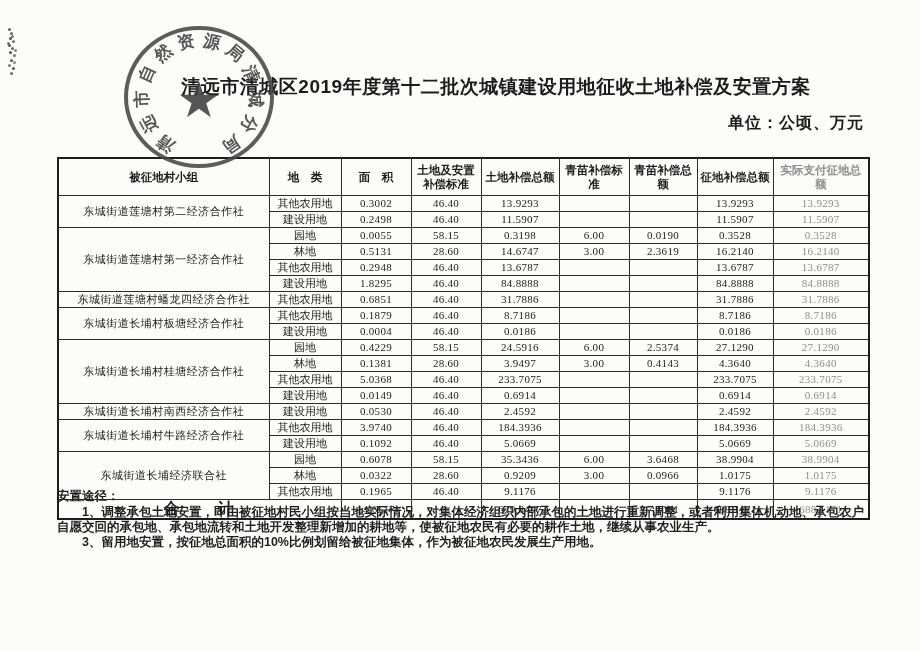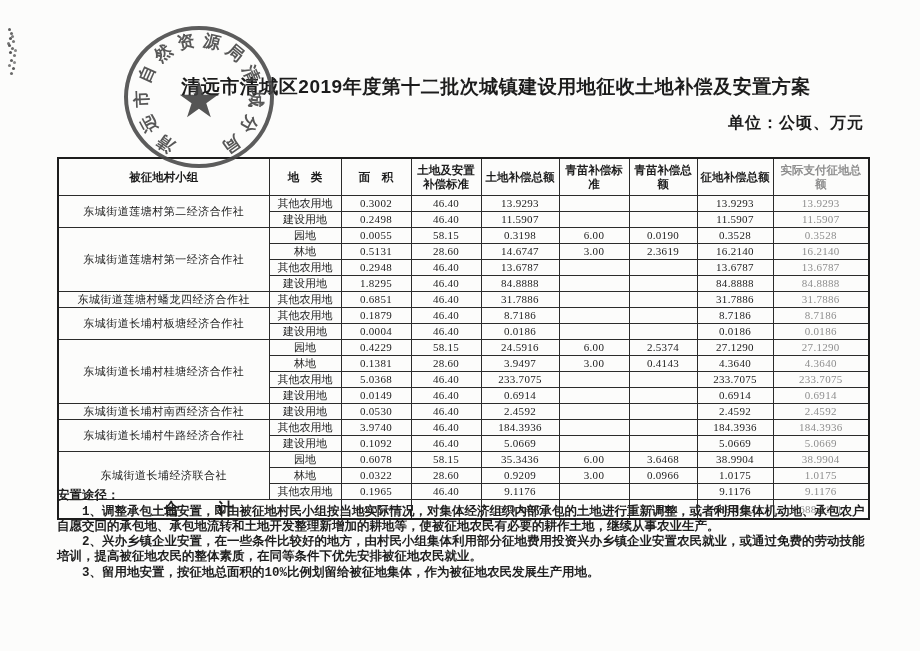--- a/index.html
+++ b/index.html
@@ -33,21 +33,21 @@
   }
   table.comp{border:2px solid #1d1d1d;}
   table.comp th{height:36px;font-size:11.5px;font-weight:bold;line-height:1.25;}
   table.comp td{height:15px;line-height:1.1;}
   td.village{font-size:11px;letter-spacing:.5px;}
   td.num{font-family:"Liberation Serif",serif;font-size:11px;letter-spacing:.3px;}
   td.faded,th.faded{color:#8e8e8e;border-left:1px solid #2b2b2b;border-bottom:1px dashed #9b9b9b;}
   th.faded{font-weight:bold;}
   td.total-label{font-size:16px;font-weight:bold;letter-spacing:2px;}
   .footnotes{position:absolute;top:489px;left:57px;width:818px;font-size:12.5px;font-weight:bold;line-height:1.18;color:#1f1f1f;}
-  .footnotes p{margin:0 0 1px 0;font-family:Liberation Mono, monospace;}
+  .footnotes p{margin:0 0 1px 0;}
   .footnotes p.item{text-indent:2em;}
 </style>
 </head>
 <body>
 
 <div class="page">
 
   <div class="smudge"></div>
 
   <div class="seal">
@@ -305,17 +305,16 @@
           <td class="num">7.1051</td>
           <td class="num">688.1171</td>
           <td class="num faded">688.1171</td>
         </tr>
       </tbody>
   </table>
 
   <div class="footnotes">
     <p>安置途径：</p>
     <p class="item">1、调整承包土地安置，即由被征地村民小组按当地实际情况，对集体经济组织内部承包的土地进行重新调整，或者利用集体机动地、承包农户自愿交回的承包地、承包地流转和土地开发整理新增加的耕地等，使被征地农民有必要的耕作土地，继续从事农业生产。</p>
-    <p class="item">2、兴办乡镇企业安置，在一些条件比较好的地方，由村民小组集体利用部分征地费用投资兴办乡镇企业安置农民就业，或通过免费的劳动技能培训，提高被征地农民的整体素质，在同等条件下优先安排被征地农民就业。</p>
     <p class="item">3、留用地安置，按征地总面积的10%比例划留给被征地集体，作为被征地农民发展生产用地。</p>
   </div>
 
 </div>
 
 </body></html>

